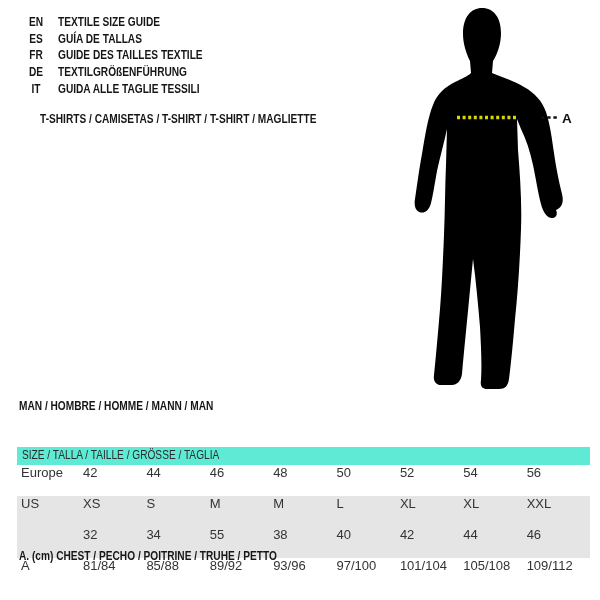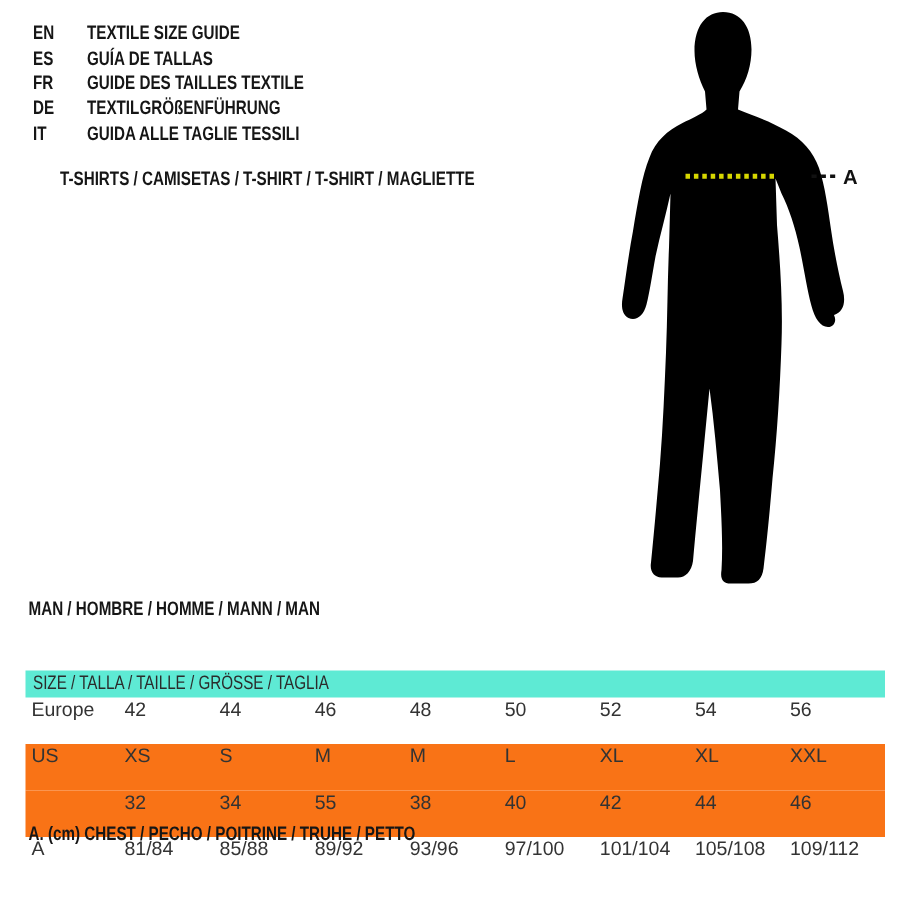--- a/index.html
+++ b/index.html
@@ -5,38 +5,38 @@
   * { margin:0; padding:0; box-sizing:border-box; }
   html,body { width:600px; height:600px; }
   body {
     position:relative; overflow:hidden; background:#ffffff;
     font-family:"Liberation Sans", sans-serif; color:#161616;
   }
   .abs { position:absolute; }
   .cond { display:inline-block; transform:scaleX(0.78); transform-origin:0 50%; white-space:nowrap; }
 
   
-  .lang { top:14px; left:22px; font-size:13px; font-weight:bold; }
+  .lang { top:14px; left:22px; font-size:13px; font-weight:bold;text-align:center; }
   .lang .lrow { display:flex; height:16.7px; line-height:16.7px; }
   .lang .lcode { width:36px; }
 
   
   .cats { top:111px; left:21px; font-size:13px; font-weight:bold; line-height:15.7px;margin-left:19px; }
 
   
   .figure { top:0; left:410px; width:170px; height:396px; }
 
   
   .man-title { top:398px; left:19px; font-size:13px; font-weight:bold; line-height:16px; }
 
   
   .size-table { top:447px; left:17px; width:573px; font-size:13px; color:#333333; }
   .thead { height:18px; line-height:16.5px; background:#5eead4; padding-left:5px; color:#2b2b2b; }
   .trow { display:flex; height:31px; line-height:16.3px; }
-  .trow.striped { background:#f97316; }
+  .trow.striped { background:#e5e5e5; }
   .tlabel { width:66px; padding-left:4px; }
   .tcell { flex:1; }
 
   
   .footnote { top:548px; left:19px; font-size:13px; font-weight:bold; line-height:16px; }
 </style>
 </head>
 <body>
 
 <div class="abs lang">

